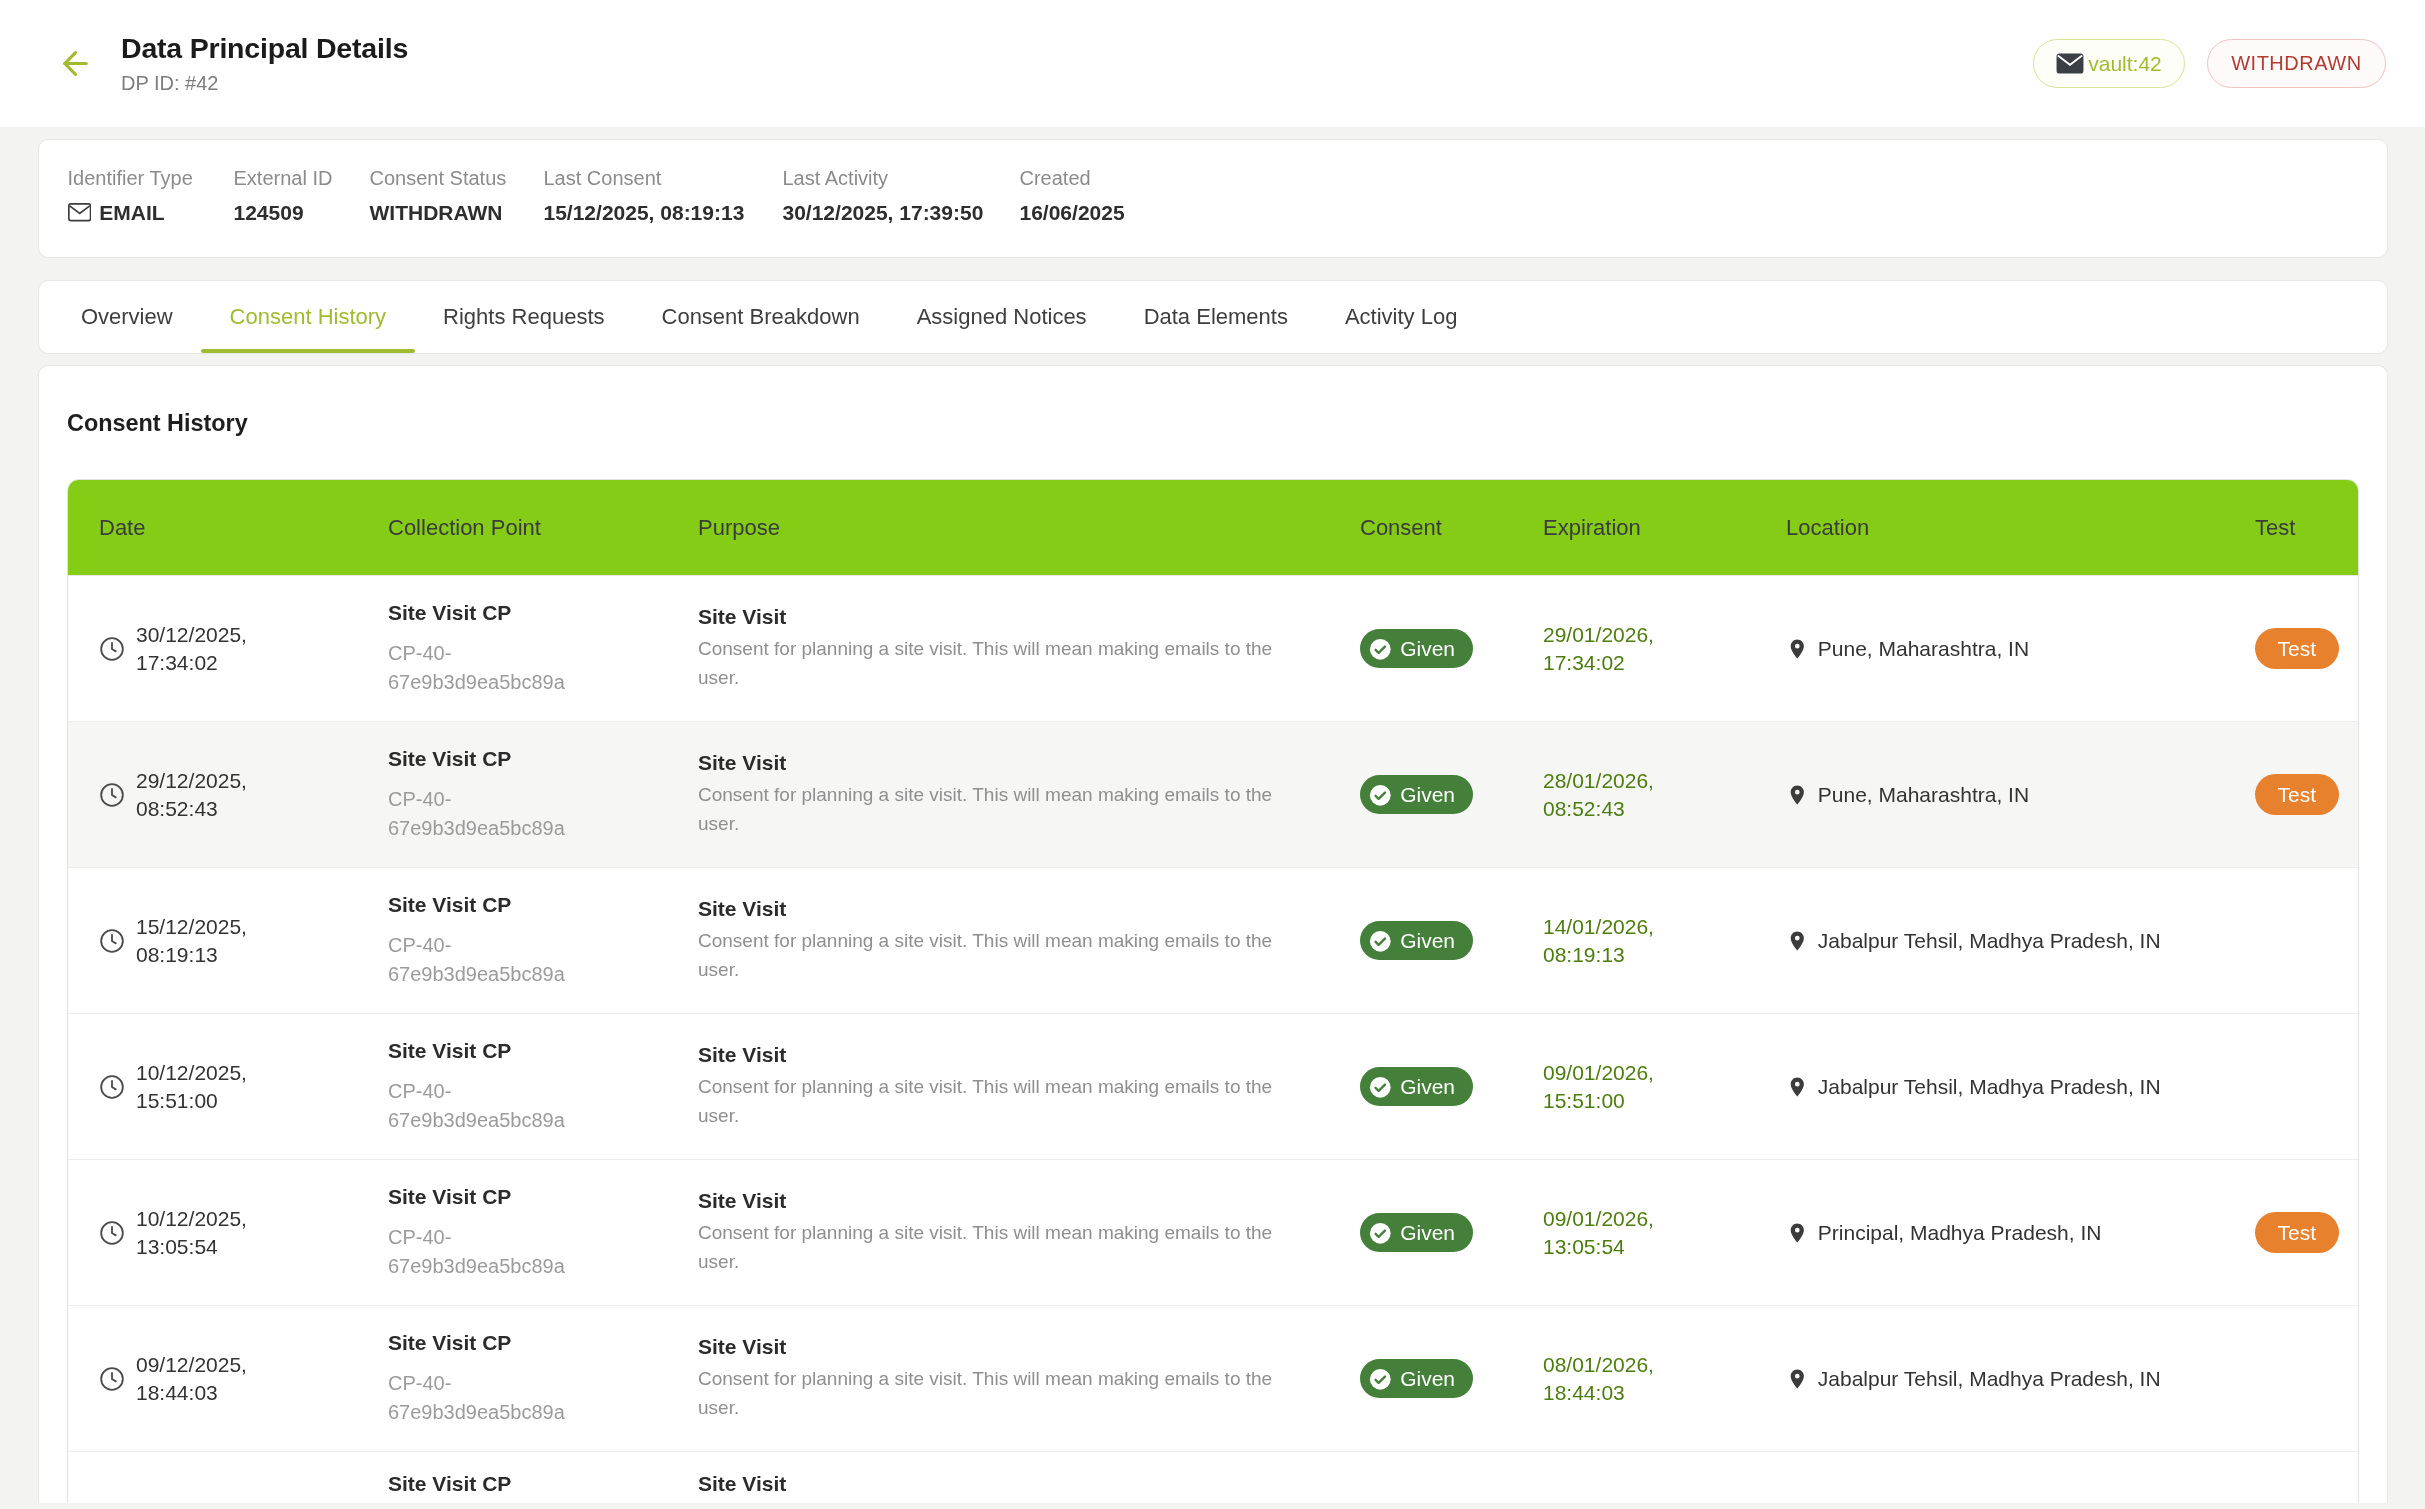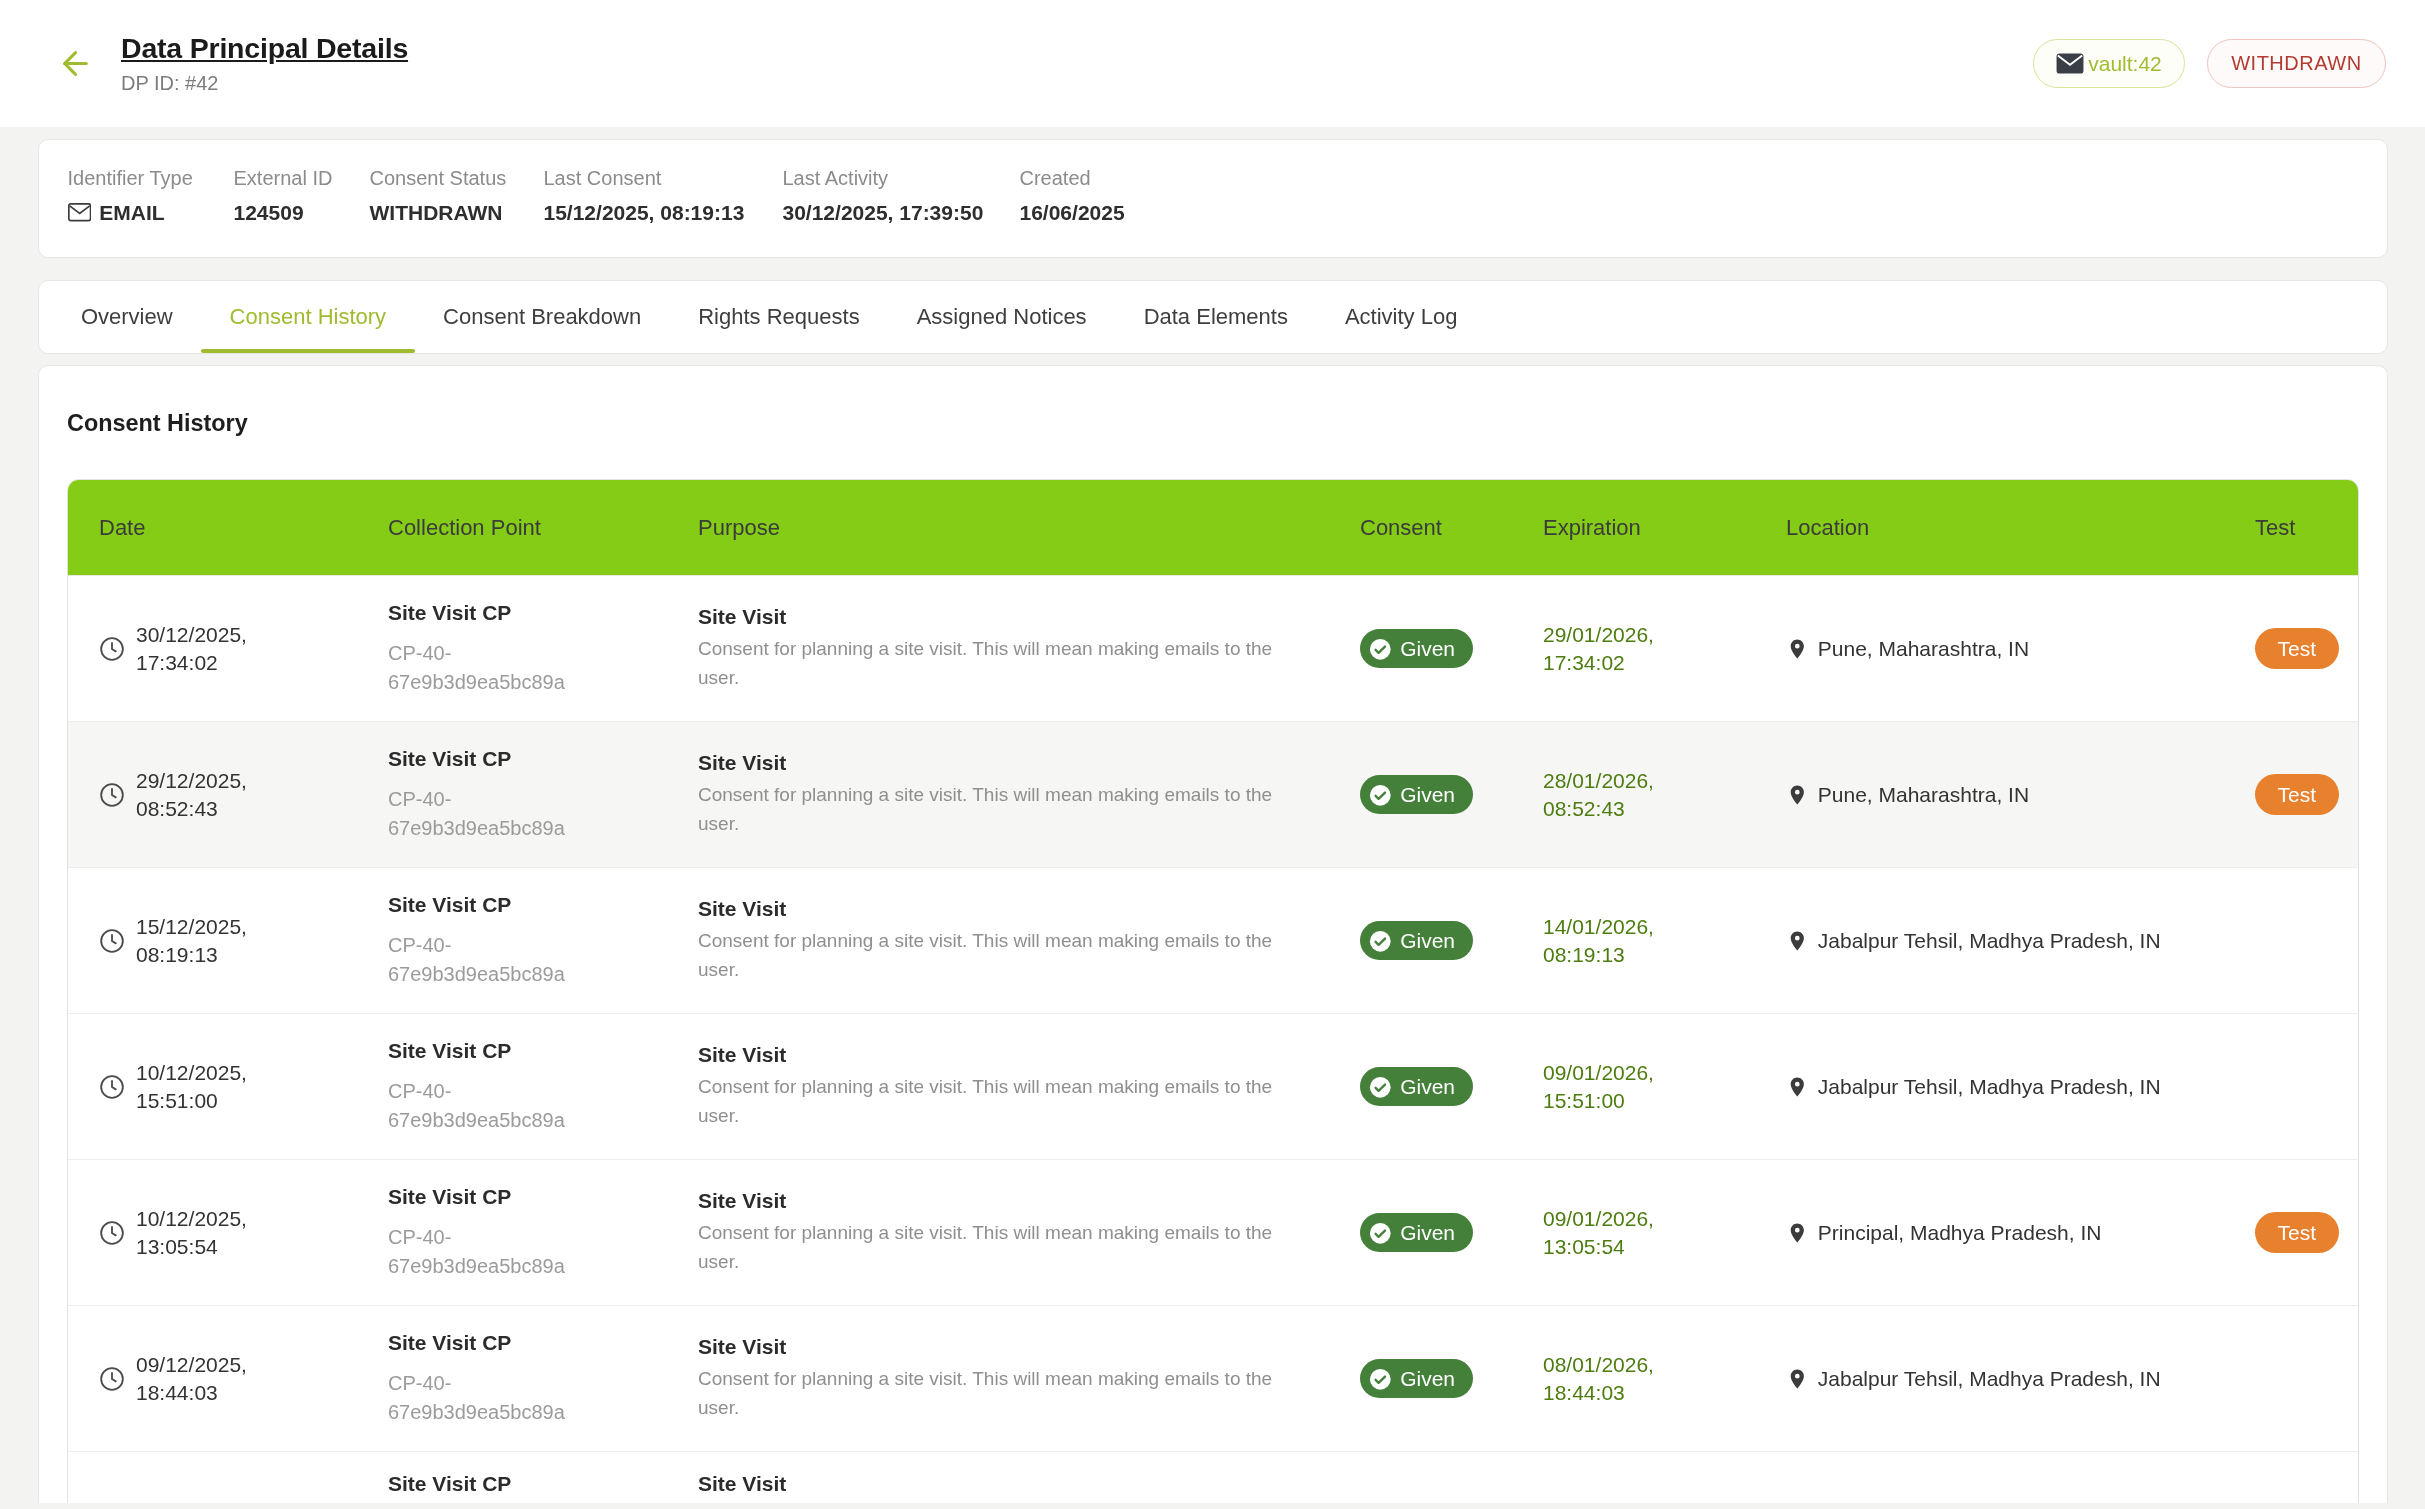--- a/index.html
+++ b/index.html
@@ -14,21 +14,21 @@
     background:#ffffff;
     height:127px;
     display:flex; align-items:center;
     padding:0 40px 0 52px;
   }
   .back-btn {
     width:47px; height:47px; display:flex; align-items:center; justify-content:center;
     margin-right:22px; cursor:pointer; flex:0 0 auto;
   }
   .header-titles { display:flex; flex-direction:column; }
-  .page-title { font-size:28.5px; font-weight:700; color:#1b1b1b; letter-spacing:-0.2px;text-decoration:underline; }
+  .page-title { font-size:28.5px; font-weight:700; color:#1b1b1b; letter-spacing:-0.2px; }
   .page-subtitle { font-size:20px; color:#7d7d7d; margin-top:7.5px; }
   .header-right { margin-left:auto; display:flex; align-items:center; gap:22px; }
   .vault-pill {
     height:49px; display:flex; align-items:center; gap:4px;
     border:1.7px solid #d9e399; border-radius:836px; background:#fdfef7;
     padding:0 22px; font-size:21px; color:#9fbc30; cursor:pointer;
   }
   .status-pill {
     height:49px; display:flex; align-items:center;
     border:1.7px solid #efc3bf; border-radius:836px; background:#fefaf9;
@@ -172,24 +172,24 @@
 </div>
 
 <div class="tabs-card">
   <div class="tab">
       <span>Overview</span>
     </div>
     <div class="tab active">
       <span>Consent History</span>
     </div>
     <div class="tab">
+      <span>Rights Requests</span>
+    </div>
+    <div class="tab">
       <span>Consent Breakdown</span>
-    </div>
-    <div class="tab">
-      <span>Rights Requests</span>
     </div>
     <div class="tab">
       <span>Assigned Notices</span>
     </div>
     <div class="tab">
       <span>Data Elements</span>
     </div>
     <div class="tab">
       <span>Activity Log</span>
     </div>

